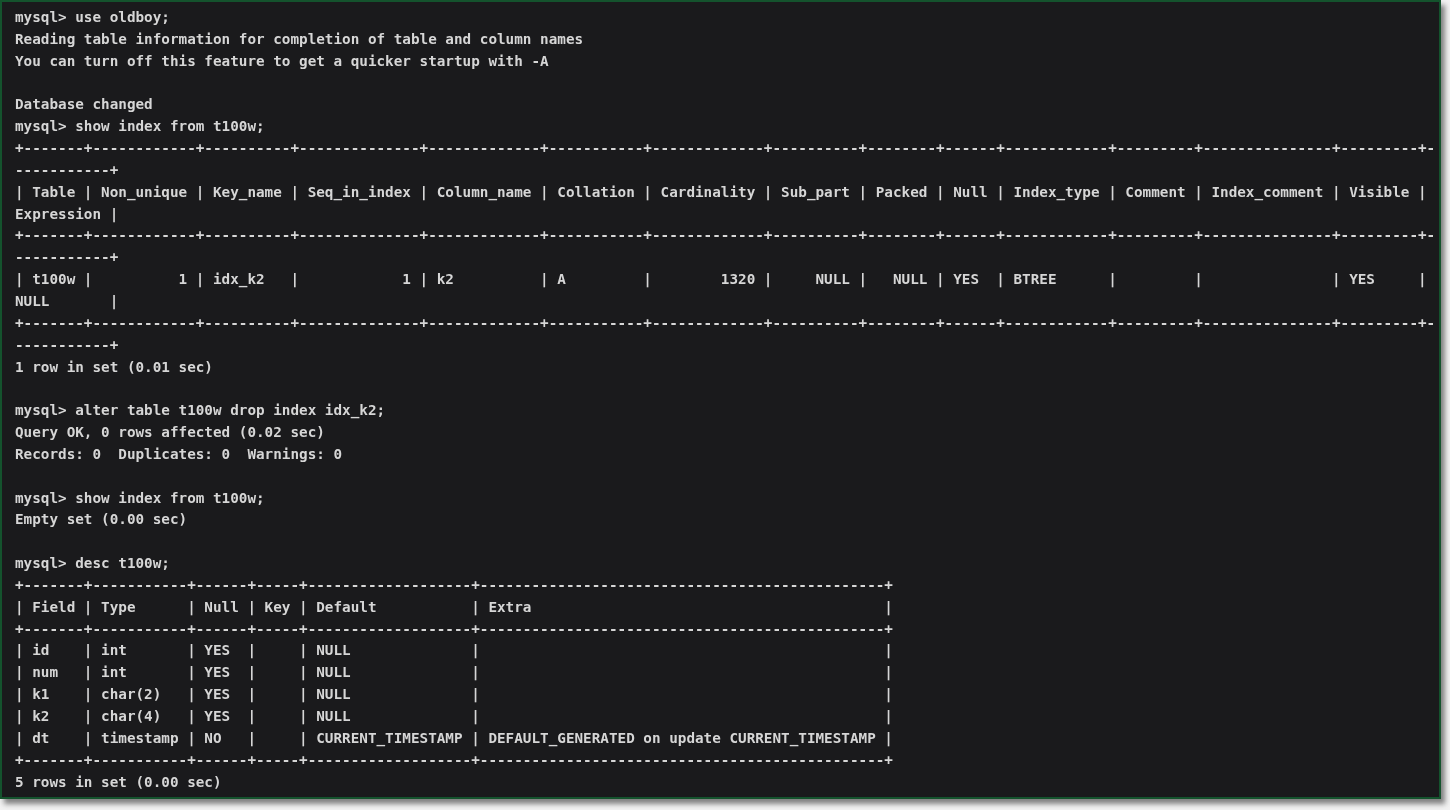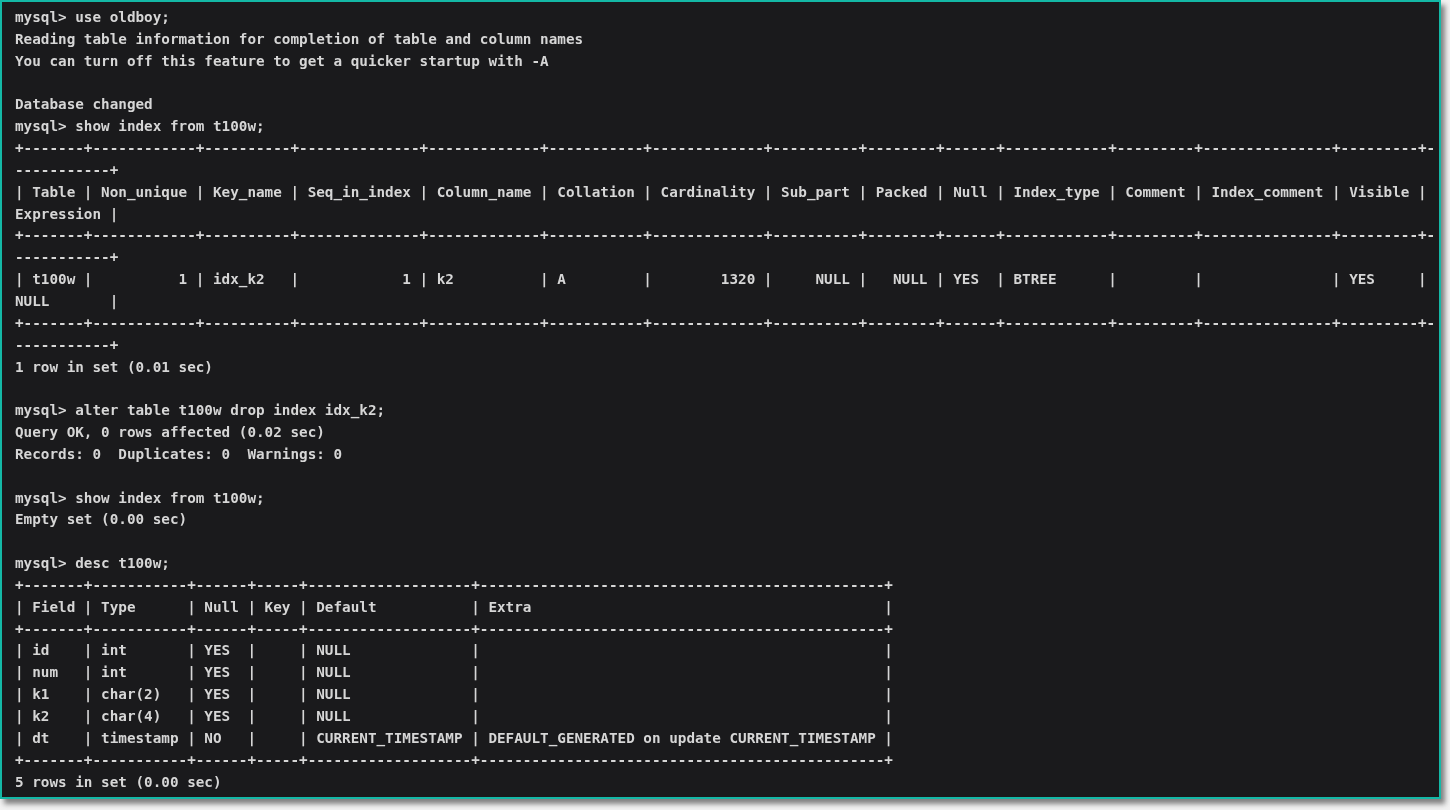--- a/index.html
+++ b/index.html
@@ -14,21 +14,21 @@
     position: relative;
   }
   .terminal-window {
     position: absolute;
     left: 0;
     top: 0;
     width: 1441px;
     height: 799px;
     box-sizing: border-box;
     background: #1a1a1c;
-    border: 2px solid #14b8a6;
+    border: 2px solid #14532d;
     box-shadow: 4px 5px 5px rgba(110,110,110,0.85);
   }
   .terminal-screen {
     margin: 0;
     padding: 5px 0 0 13px;
     font-family: "DejaVu Sans Mono", "Liberation Mono", monospace;
     font-weight: bold;
     font-size: 14.3px;
     line-height: 21.85px;
     color: #d6d6d6;

